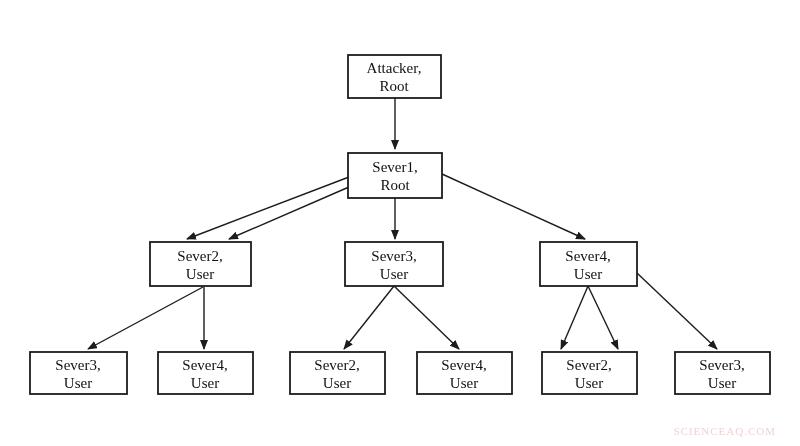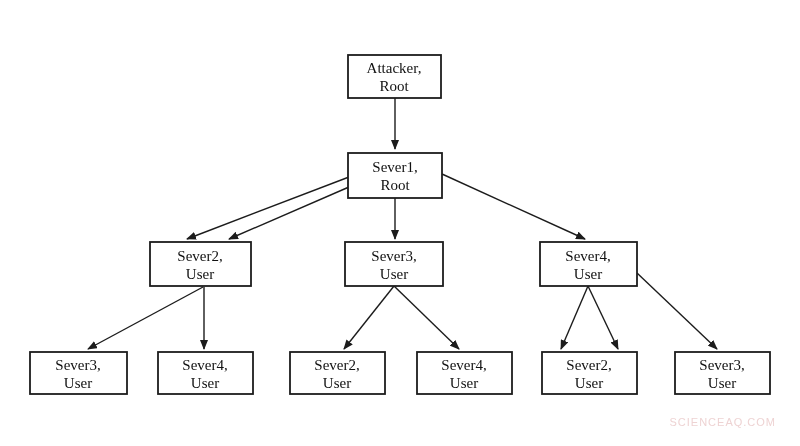--- a/index.html
+++ b/index.html
@@ -5,22 +5,22 @@
   html,body{margin:0;padding:0;background:#ffffff;}
   .canvas{
     position:relative;width:800px;height:446px;background:#ffffff;overflow:hidden;
     font-family:"Liberation Serif",serif;
   }
   svg{position:absolute;left:0;top:0;}
   rect.node{fill:#ffffff;stroke:#1c1c1c;stroke-width:1.8;}
   line.edge{stroke:#1c1c1c;stroke-width:1.4;}
   text.node-label{font-family:"Liberation Serif",serif;font-size:15px;fill:#111111;text-anchor:middle;}
   .watermark{
-    position:absolute;right:24px;bottom:18px;
-    font-family:Liberation Sans, sans-serif;font-size:11px;letter-spacing:1px;
+    position:absolute;right:24px;bottom:9px;
+    font-family:Liberation Serif, serif;font-size:11px;letter-spacing:1px;
     color:#eed3d3;
   }
 </style>
 </head>
 <body>
 
 <div class="canvas">
   <svg width="800" height="446" viewBox="0 0 800 446">
     <defs>
       <marker id="arrowhead" markerWidth="10" markerHeight="8" refX="9" refY="4" orient="auto" markerUnits="userSpaceOnUse">

